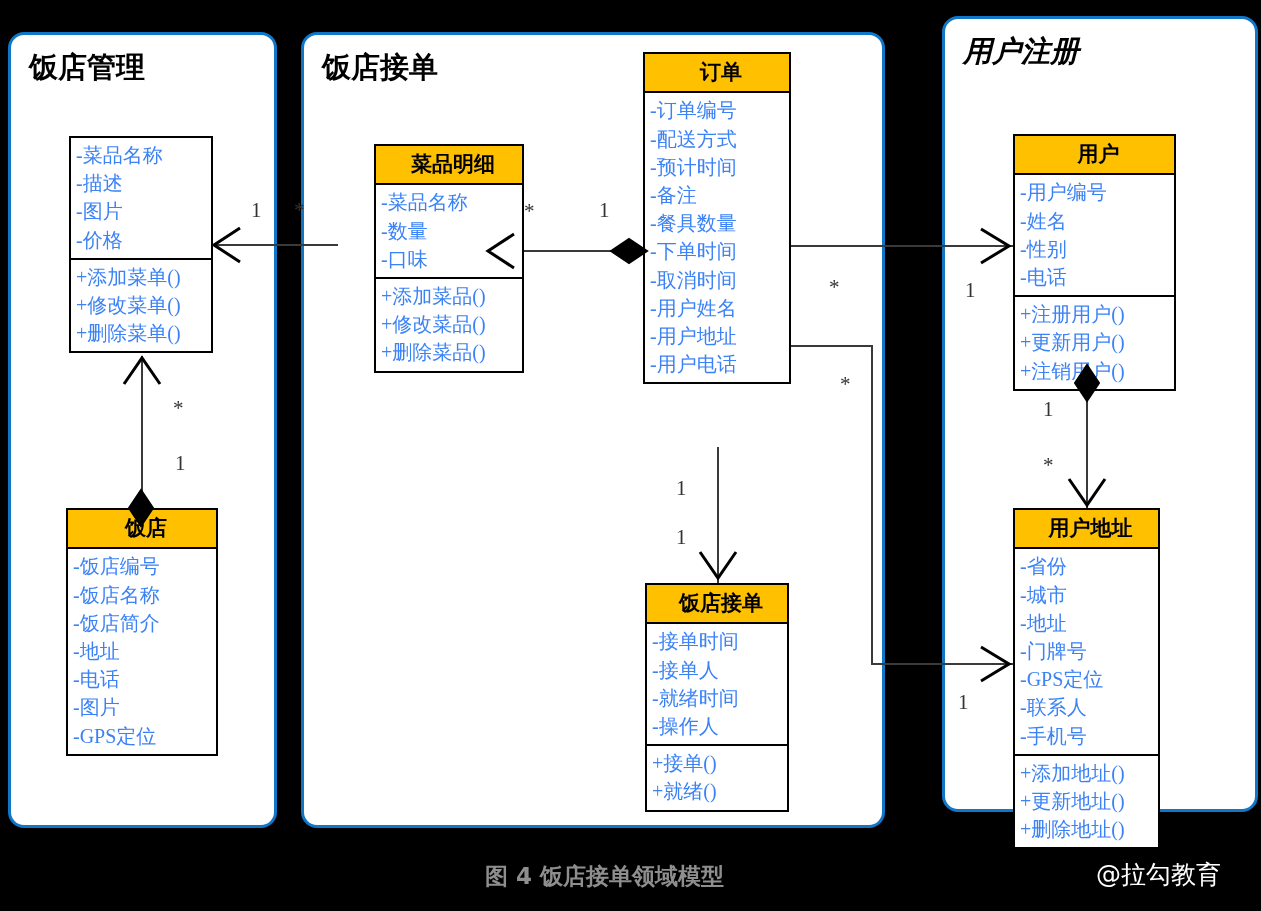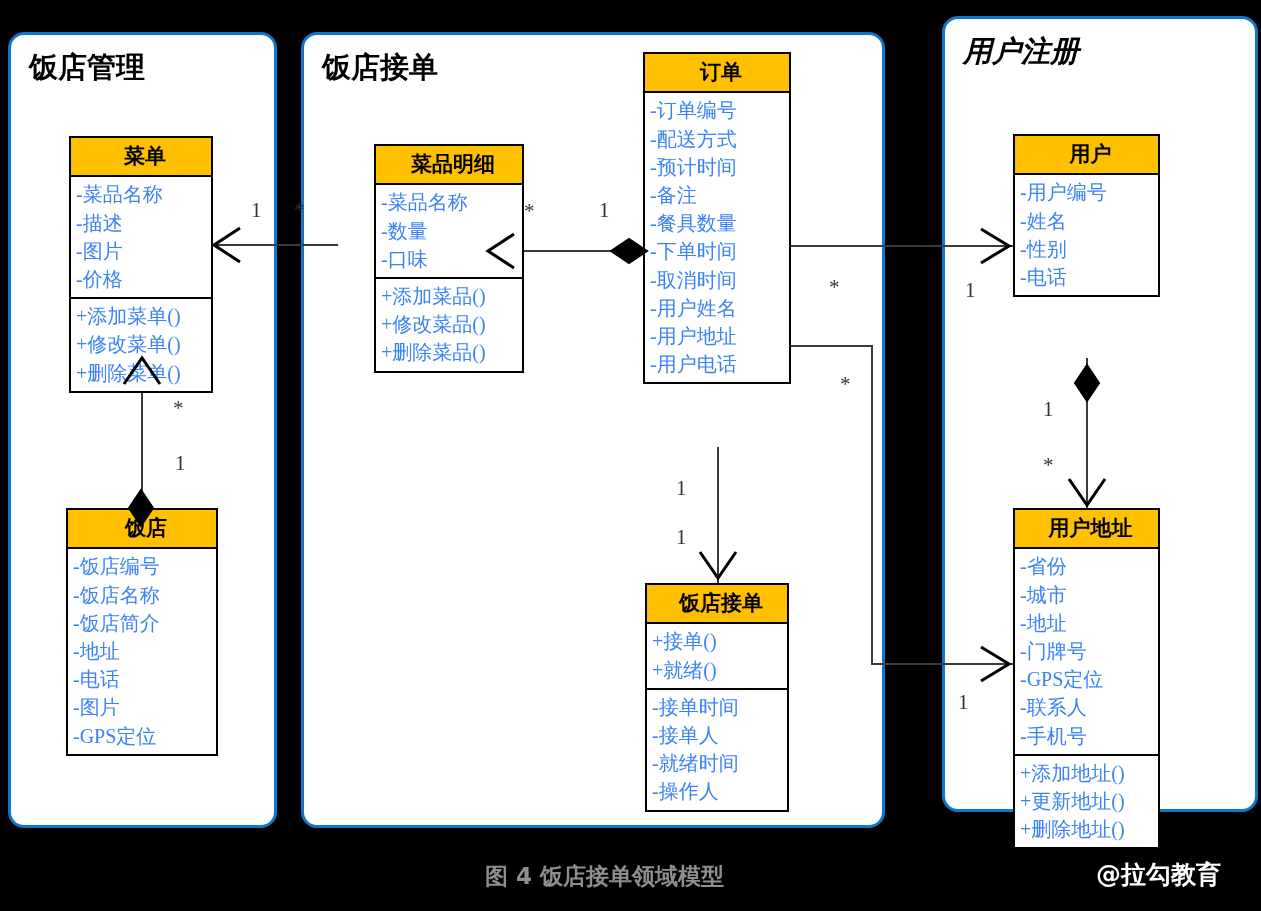--- a/index.html
+++ b/index.html
@@ -105,21 +105,21 @@
     font-size: 23px;
     font-weight: bold;
     color: #8e8e8e;
     white-space: nowrap;
     z-index: 10;
   }
   .watermark {
     position: absolute;
     font-family: "DejaVu Sans", "Liberation Sans", sans-serif;
     font-size: 25px;
-    font-weight: bold;
+    font-weight: normal;
     color: #ffffff;
     white-space: nowrap;
     z-index: 10;
   }
 </style>
 </head>
 <body>
 
 <div id="canvas">
 
@@ -190,21 +190,20 @@
   <div class="mult" style="left:829px; top:277px;">*</div>
   <div class="mult" style="left:965px; top:280px;">1</div>
   <div class="mult" style="left:840px; top:374px;">*</div>
   <div class="mult" style="left:958px; top:692px;">1</div>
   <div class="mult" style="left:676px; top:478px;">1</div>
   <div class="mult" style="left:676px; top:527px;">1</div>
   <div class="mult" style="left:1043px; top:399px;">1</div>
   <div class="mult" style="left:1043px; top:455px;">*</div>
 
   <div class="uml-class" style="left:69px; top:136px; width:144px;">
-    <div class="uml-name">菜单</div>
     <div class="uml-compartment">
       <div class="uml-row">-菜品名称</div>
       <div class="uml-row">-描述</div>
       <div class="uml-row">-图片</div>
       <div class="uml-row">-价格</div>
     </div>
     <div class="uml-compartment">
       <div class="uml-row">+添加菜单()</div>
       <div class="uml-row">+修改菜单()</div>
       <div class="uml-row">+删除菜单()</div>
@@ -250,38 +249,43 @@
       <div class="uml-row">-取消时间</div>
       <div class="uml-row">-用户姓名</div>
       <div class="uml-row">-用户地址</div>
       <div class="uml-row">-用户电话</div>
     </div>
   </div>
 
   <div class="uml-class" style="left:645px; top:583px; width:144px;">
     <div class="uml-name">饭店接单</div>
     <div class="uml-compartment">
-      <div class="uml-row">+接单()</div>
-      <div class="uml-row">+就绪()</div>
-    </div>
-    <div class="uml-compartment">
       <div class="uml-row">-接单时间</div>
       <div class="uml-row">-接单人</div>
       <div class="uml-row">-就绪时间</div>
       <div class="uml-row">-操作人</div>
     </div>
-  </div>
-
-  <div class="uml-class" style="left:1013px; top:134px; width:147px;">
+    <div class="uml-compartment">
+      <div class="uml-row">+接单()</div>
+      <div class="uml-row">+就绪()</div>
+    </div>
+  </div>
+
+  <div class="uml-class" style="left:1013px; top:134px; width:163px;">
     <div class="uml-name">用户</div>
     <div class="uml-compartment">
       <div class="uml-row">-用户编号</div>
       <div class="uml-row">-姓名</div>
       <div class="uml-row">-性别</div>
       <div class="uml-row">-电话</div>
+    </div>
+    <div class="uml-compartment">
+      <div class="uml-row">+注册用户()</div>
+      <div class="uml-row">+更新用户()</div>
+      <div class="uml-row">+注销用户()</div>
     </div>
   </div>
 
   <div class="uml-class" style="left:1013px; top:508px; width:147px;">
     <div class="uml-name">用户地址</div>
     <div class="uml-compartment">
       <div class="uml-row">-省份</div>
       <div class="uml-row">-城市</div>
       <div class="uml-row">-地址</div>
       <div class="uml-row">-门牌号</div>

